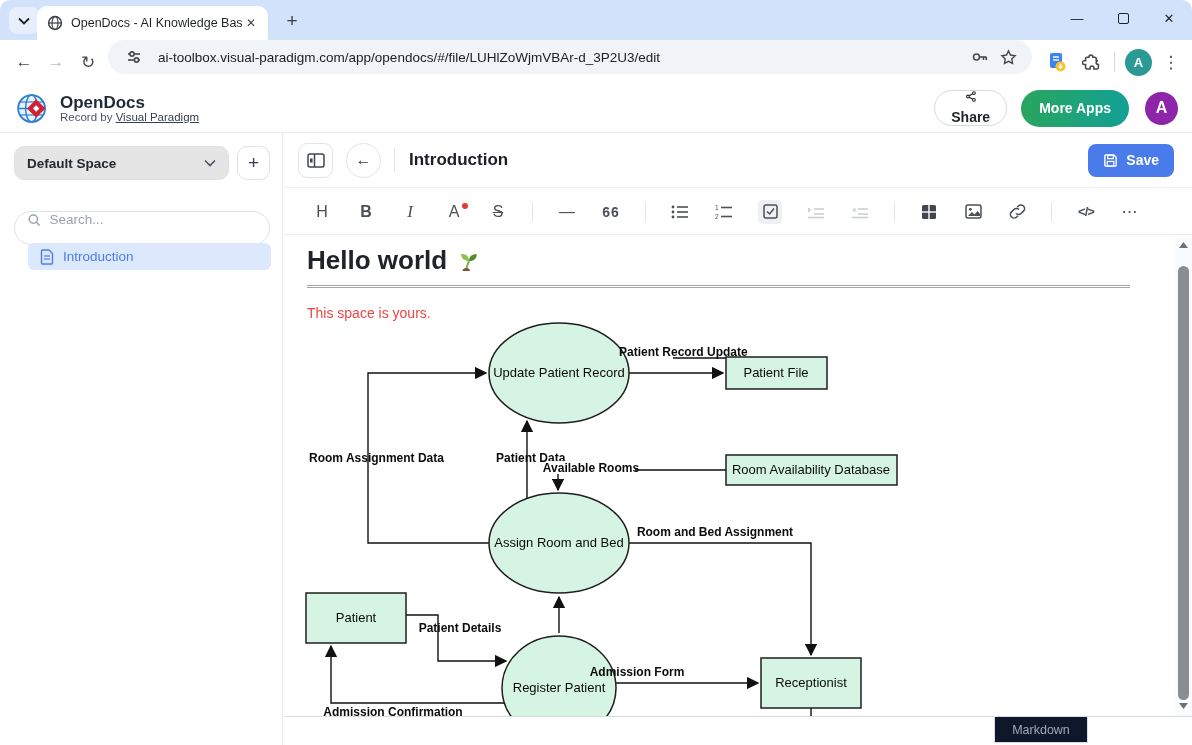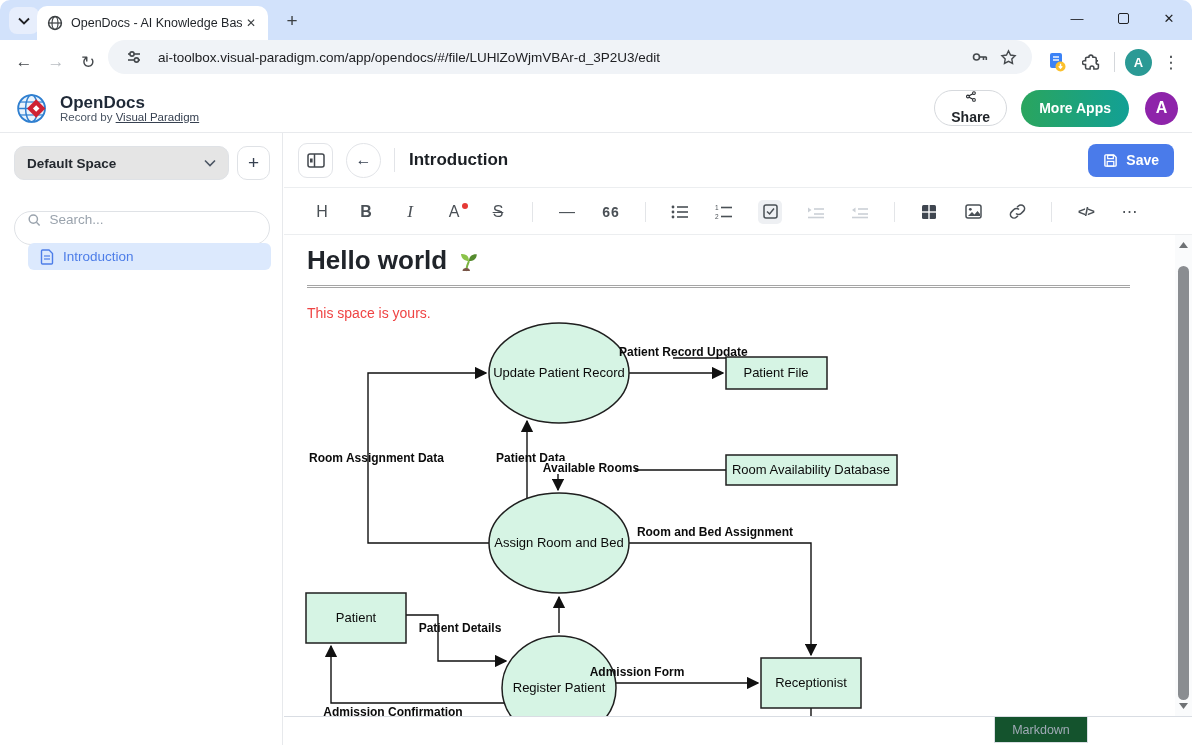--- a/index.html
+++ b/index.html
@@ -80,21 +80,21 @@
   #dfd { position:absolute; left:16px; top:187px; }
 
   
   #scrollbar { position:absolute; right:0; top:102px; width:17px; bottom:29px; background:#fafbfc; }
   #scroll-thumb { position:absolute; left:3px; right:3px; top:31px; height:434px; background:#8a8d91; border-radius:6px; }
   .scroll-arrow { position:absolute; left:0; width:17px; height:16px; display:flex; align-items:center; justify-content:center; }
 
   
   #bottombar { position:absolute; left:0; right:0; bottom:0; height:29px; background:#fff; border-top:1px solid #d9dde3; display:flex; justify-content:flex-end; padding-right:28px; }
   .mode-tab { height:26px; font-size:12.5px; display:flex; align-items:center; justify-content:center; border:1px solid #d9dde3; border-top:none; }
-  #mode-md { width:94px; background:#14532d; color:#a0aab6; }
+  #mode-md { width:94px; background:#0f172a; color:#a0aab6; }
   #mode-wys { width:76px; background:#fff; color:#3d4754; font-weight:700; border-left:none;margin-top:40px; }
 
   svg.dfd-svg text { font-family:"Liberation Sans",sans-serif; }
   .node-lbl { font-size:13px; fill:#0b0b0b; }
   .flow-lbl { font-size:12px; font-weight:700; fill:#0b0b0b; }
 </style>
 </head>
 <body>
 
 <div id="window">

